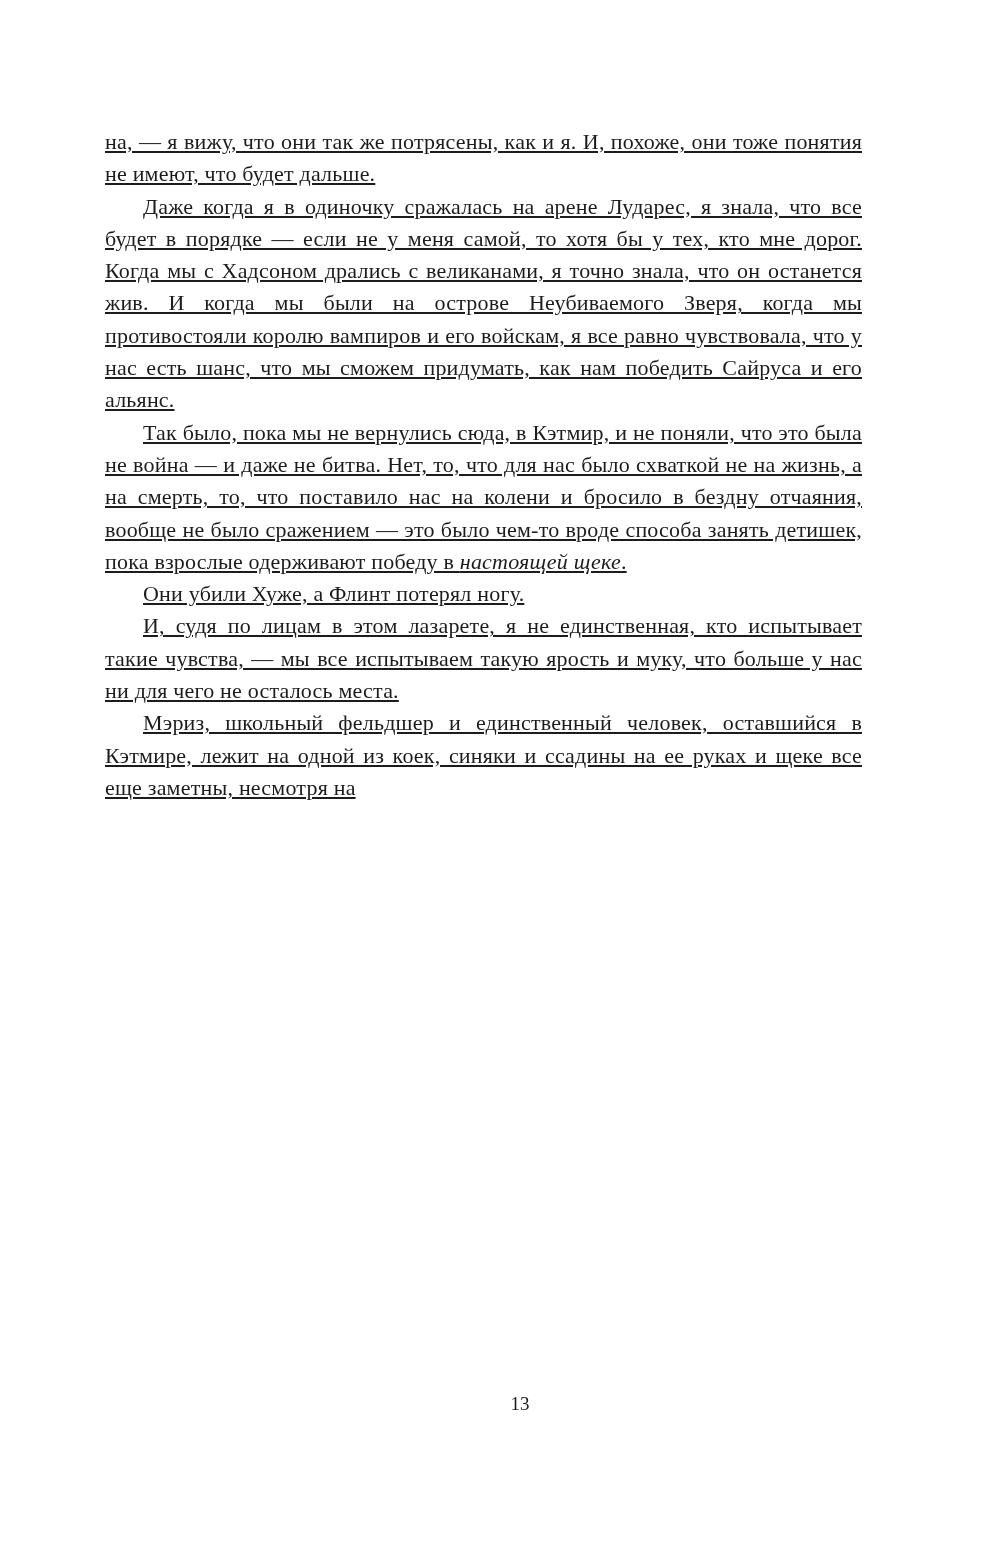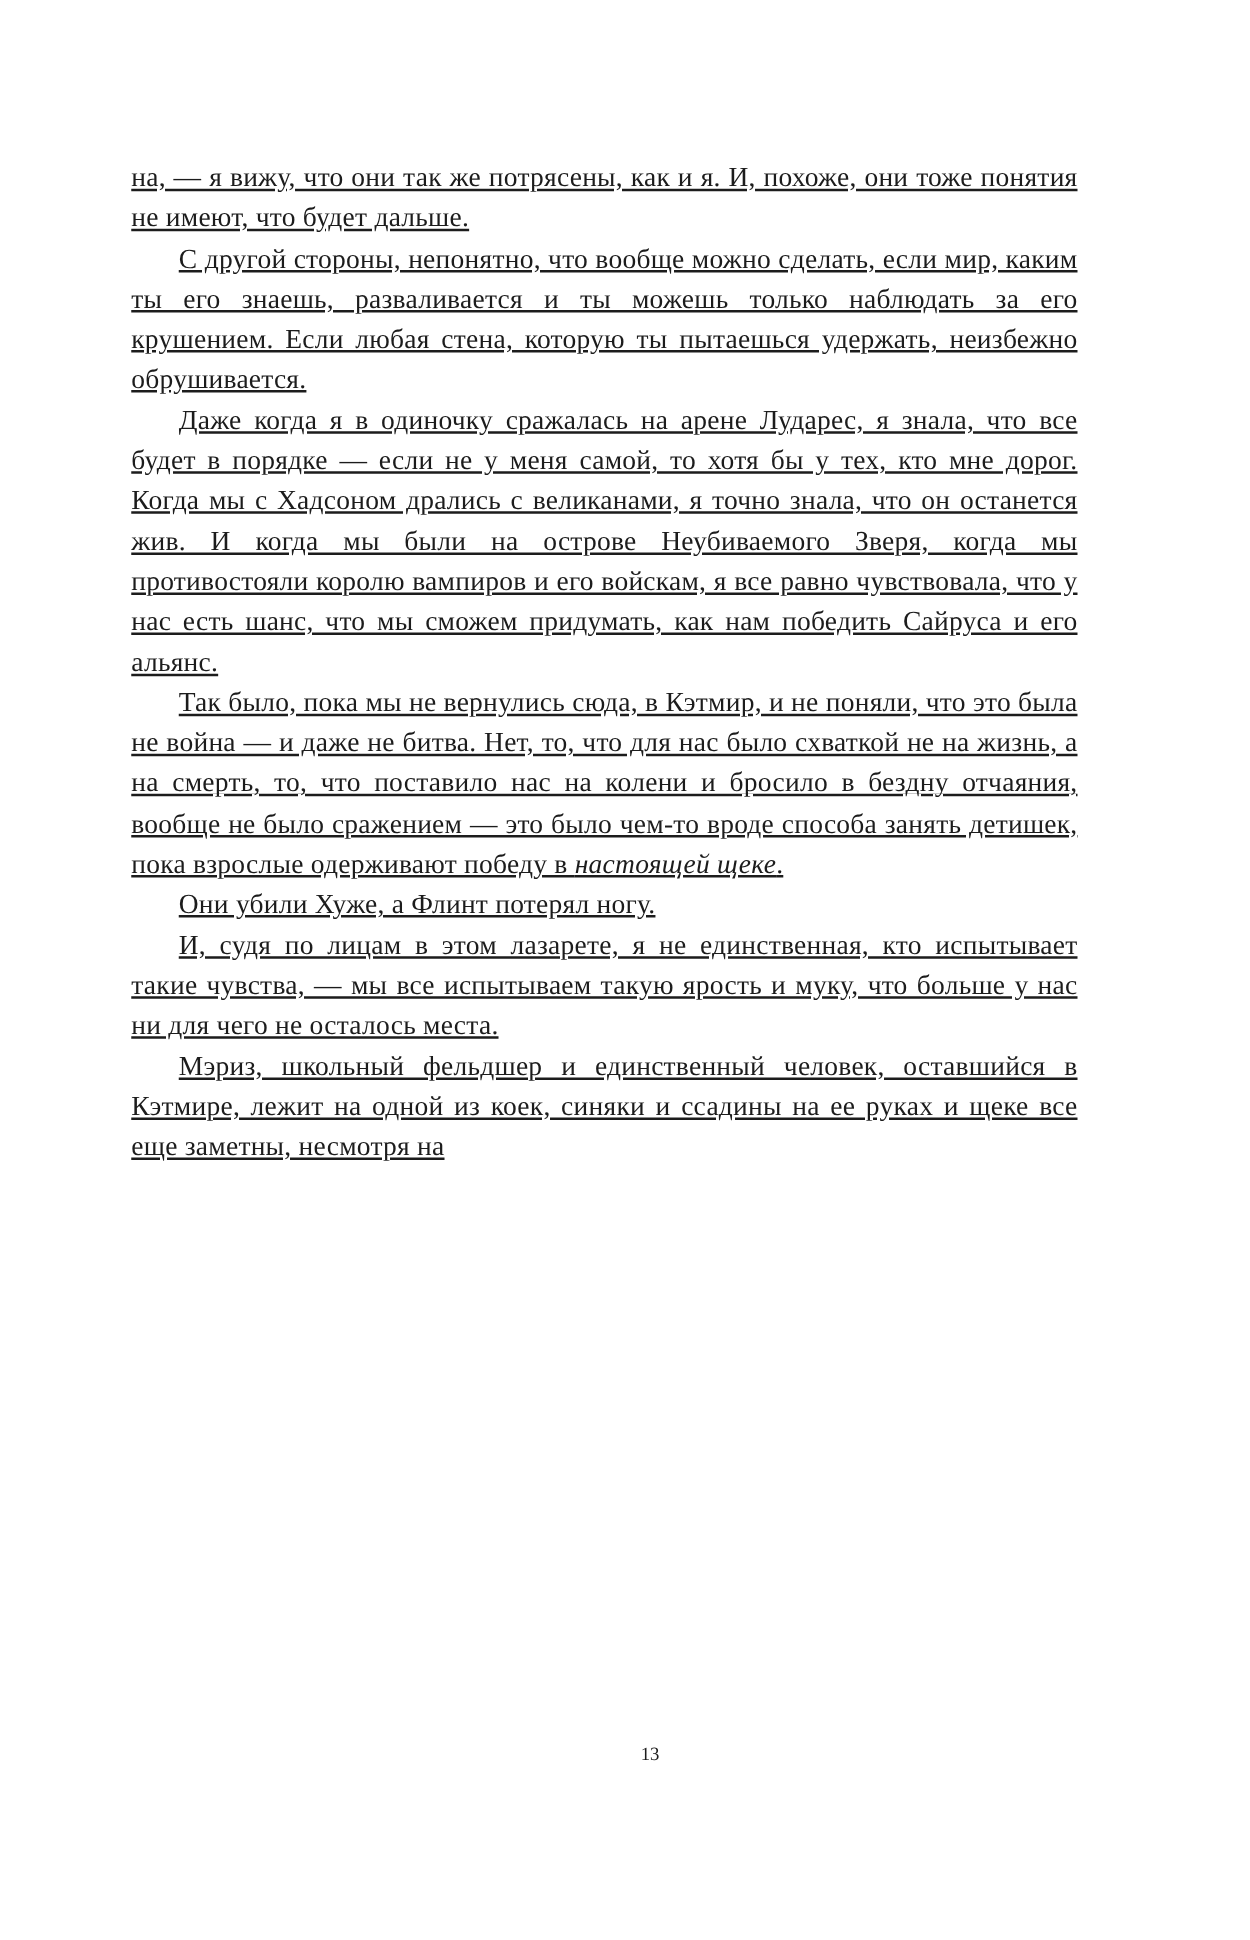--- a/index.html
+++ b/index.html
@@ -37,33 +37,32 @@
   }
   .text-block em {
     font-style: italic;
   }
   .page-number {
     position: absolute;
     left: 0;
     right: 0;
     top: 1390px;
     text-align: center;
-    font-size: 15px;
+    font-size: 19px;
     line-height: 28px;
     color: #1c1c1c;
     margin-left: 40px;
   }
 </style>
 </head>
 <body>
 
 <div class="page">
   <div class="text-block" id="text-block">
       <p class="no-indent"><span>на, — я вижу, что они так же потрясены, как и я. И, похоже, они тоже понятия не имеют, что будет дальше.</span></p>
-      <p><span>С другой стороны, непонятно, что вообще можно сделать, если мир, каким ты его знаешь, разваливается и ты можешь только наблюдать за его крушением. Если любая стена, которую ты пытаешься удержать, неизбежно обрушивается.</span></p>
       <p><span>Даже когда я в одиночку сражалась на арене Лударес, я знала, что все будет в порядке — если не у меня самой, то хотя бы у тех, кто мне дорог. Когда мы с Хадсоном дрались с великанами, я точно знала, что он останется жив. И когда мы были на острове Неубиваемого Зверя, когда мы противостояли королю вампиров и его войскам, я все равно чувствовала, что у нас есть шанс, что мы сможем придумать, как нам победить Сайруса и его альянс.</span></p>
       <p><span>Так было, пока мы не вернулись сюда, в Кэтмир, и не поняли, что это была не война — и даже не битва. Нет, то, что для нас было схваткой не на жизнь, а на смерть, то, что поставило нас на колени и бросило в бездну отчаяния, вообще не было сражением — это было чем-то вроде способа занять детишек, пока взрослые одерживают победу в </span><em>настоящей щеке</em><span>.</span></p>
       <p><span>Они убили Хуже, а Флинт потерял ногу.</span></p>
       <p><span>И, судя по лицам в этом лазарете, я не единственная, кто испытывает такие чувства, — мы все испытываем такую ярость и муку, что больше у нас ни для чего не осталось места.</span></p>
       <p><span>Мэриз, школьный фельдшер и единственный человек, оставшийся в Кэтмире, лежит на одной из коек, синяки и ссадины на ее руках и щеке все еще заметны, несмотря на</span></p>
     </div>
   <div class="page-number">13</div>
 </div>
 
 </body></html>

